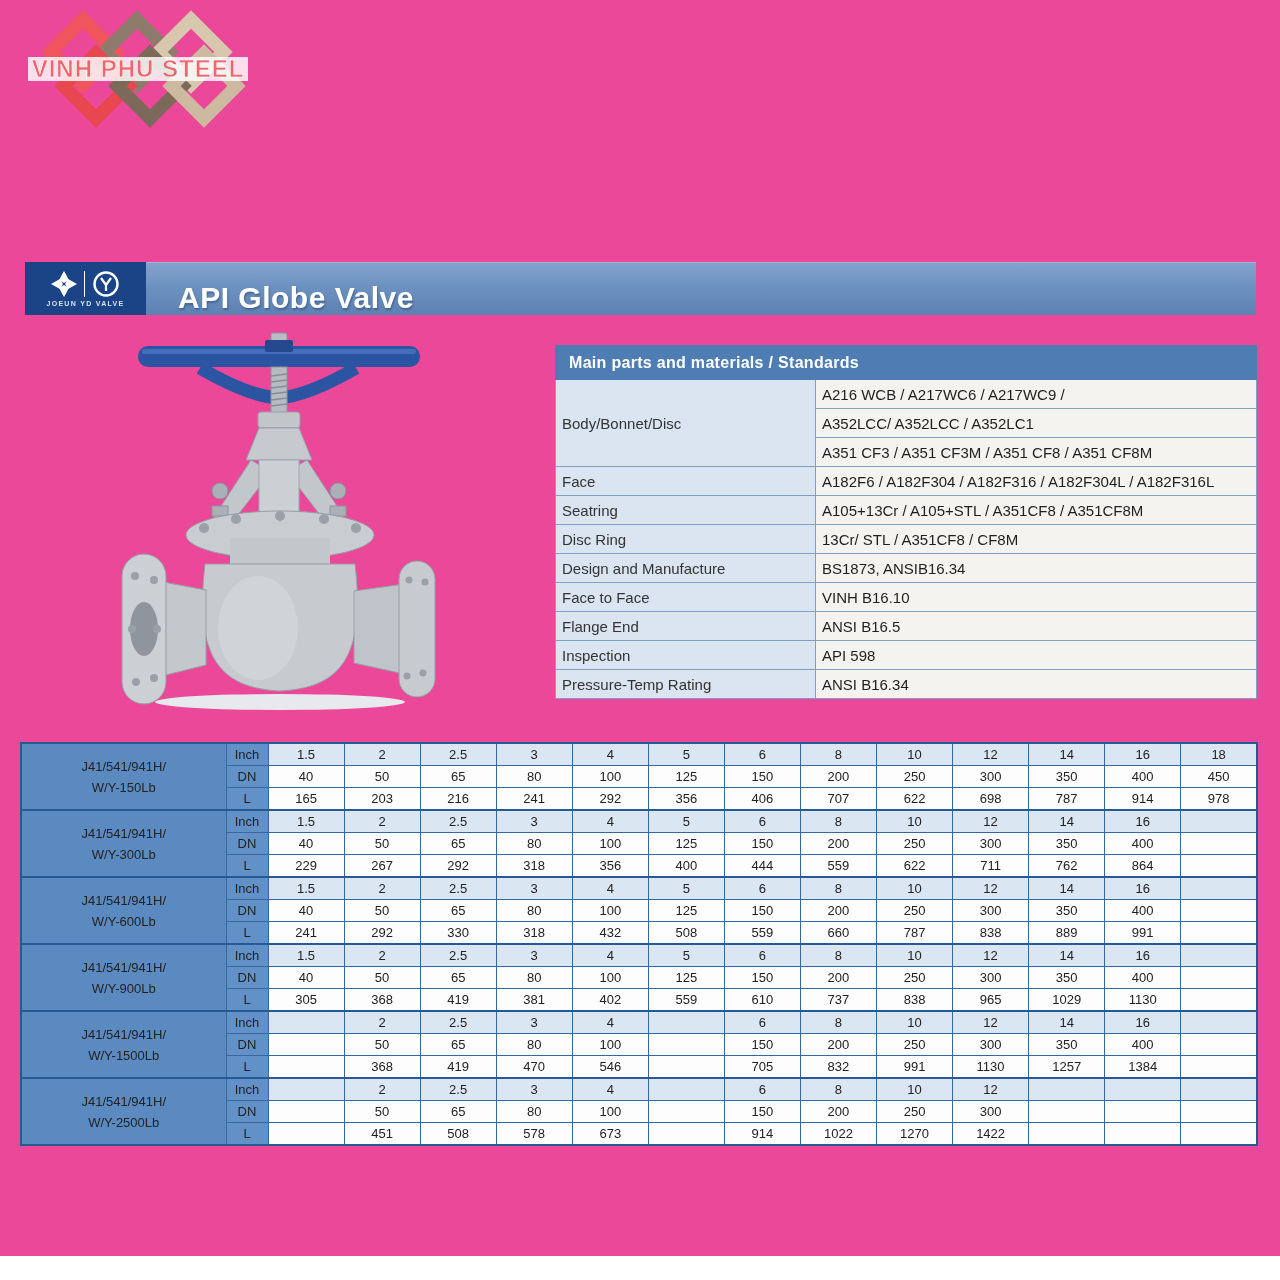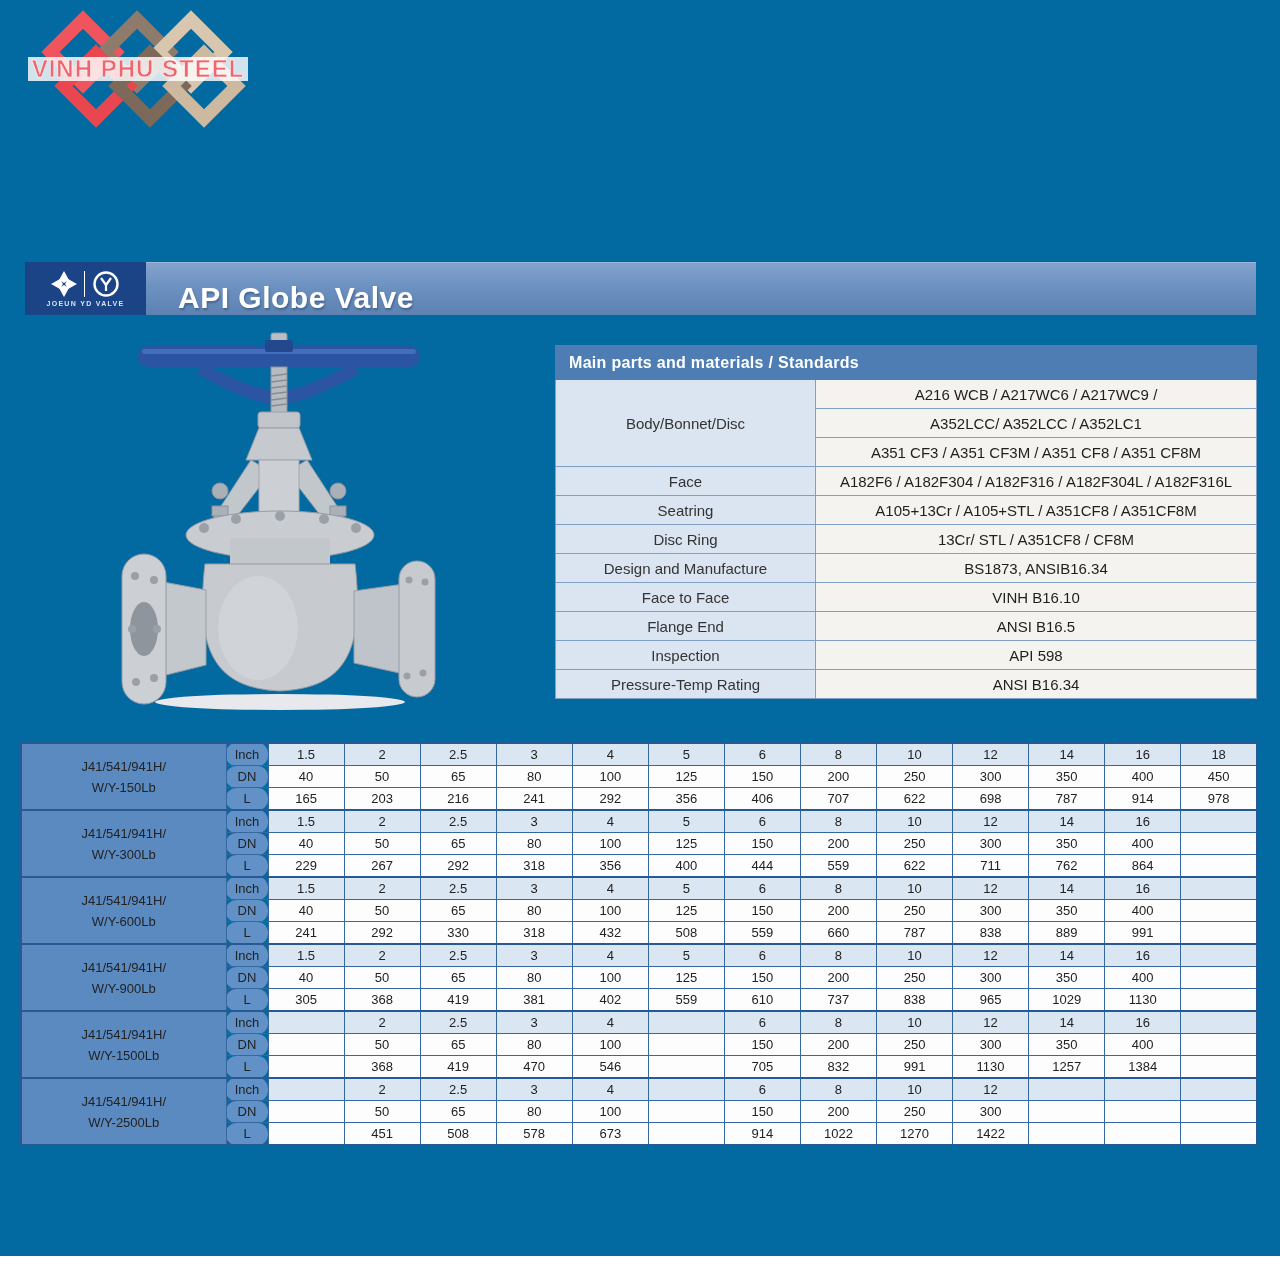--- a/index.html
+++ b/index.html
@@ -1,48 +1,48 @@
 <!DOCTYPE html>
 <html><head>
 <meta charset="utf-8">
 <style>
   * { margin:0; padding:0; box-sizing:border-box; }
   body { background:#ffffff; font-family:"Liberation Sans", sans-serif; }
-  #page { position:relative; width:1280px; height:1256px; background:#0369a1; overflow:hidden; }
+  #page { position:relative; width:1280px; height:1256px; background:#ec4899; overflow:hidden; }
 
   
   .logo { position:absolute; left:28px; top:10px; width:220px; height:118px; }
 
   
   .header-bar { position:absolute; left:25px; top:262px; width:1231px; height:53px; display:flex; }
   .brand-box { width:121px; background:#1a4486; display:flex; flex-direction:column; align-items:center; justify-content:center; gap:2px; }
   .brand-icons { display:flex; align-items:center; gap:7px; }
   .brand-divider { width:1px; height:26px; background:#ffffff; }
   .brand-caption { font-size:7px; font-weight:bold; letter-spacing:1.3px; color:#d8e4f5; white-space:nowrap; }
   .title-bar { flex:1; background:linear-gradient(180deg,#84a2cd 0%,#6d92c0 45%,#5d82b2 100%); display:flex; align-items:flex-end; padding-left:32px; border-top:1px solid #9cb4d8; }
   .page-title { font-size:30px; font-weight:bold; color:#ffffff; text-shadow:1px 2px 2px rgba(25,45,85,.38); letter-spacing:.5px; }
 
   
   .valve-figure { position:absolute; left:108px; top:328px; width:345px; height:385px; }
 
   
   .materials { position:absolute; left:555px; top:345px; width:702px; }
   .materials table { width:702px; border-collapse:collapse; table-layout:fixed; }
   .m-head { background:#4d7db2; color:#ffffff; font-size:16px; font-weight:600; text-align:left; padding:5px 13px; height:34px; border:1px solid #4d7db2; letter-spacing:.3px; }
-  .materials td { border:1px solid #7f9fc4; height:29px; text-align:center; font-size:15px; padding:2px 6px; }
+  .materials td { border:1px solid #7f9fc4; height:29px; font-size:15px; padding:2px 6px; }
   .m-label { background:#dbe5f1; color:#333333; width:260px; }
   .m-value { background:#f5f3ef; color:#1f1f1f; }
 
   
   .dims { position:absolute; left:20px; top:718px; width:1238px;margin-top:24px; }
   .dims table { width:1238px; border-collapse:collapse; table-layout:fixed; border:2px solid #275a94; }
   .c-model { width:205px; } .c-sub { width:42px; }
   .dims td { border:1px solid #35689f; height:21px; line-height:21px; text-align:center; font-size:13px; color:#222222; padding:0; overflow:hidden; }
   .model-cell { background:#5b8ac1; color:#ffffff; font-size:15px; line-height:1.45; }
-  .sub-cell { background:#6191c6; color:#ffffff; font-size:13px;border-radius:10px; }
+  .sub-cell { background:#6191c6; color:#ffffff; font-size:13px; }
   .r-inch .d-cell { background:#dbe6f3; }
   .r-dn .d-cell, .r-l .d-cell { background:#fdfdfe; }
   tr.block-start td { border-top:2px solid #275a94; }
 </style>
 </head>
 <body>
 
 <div id="page">
 
   <div class="logo">

